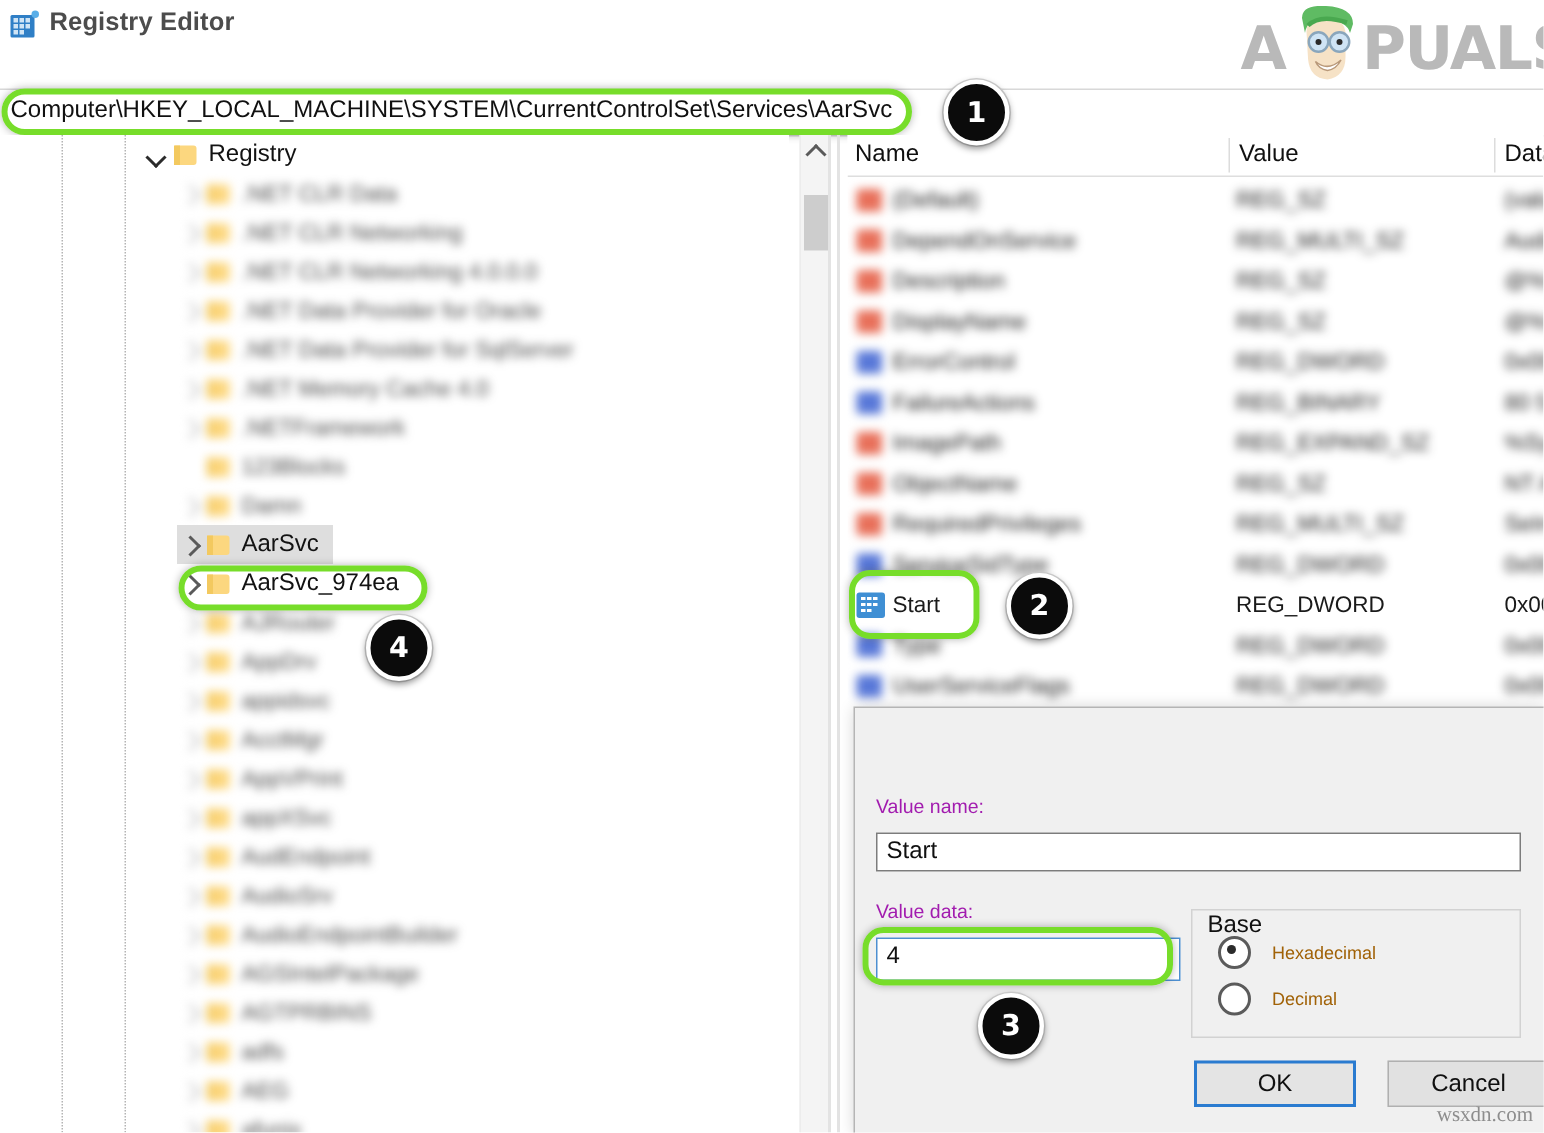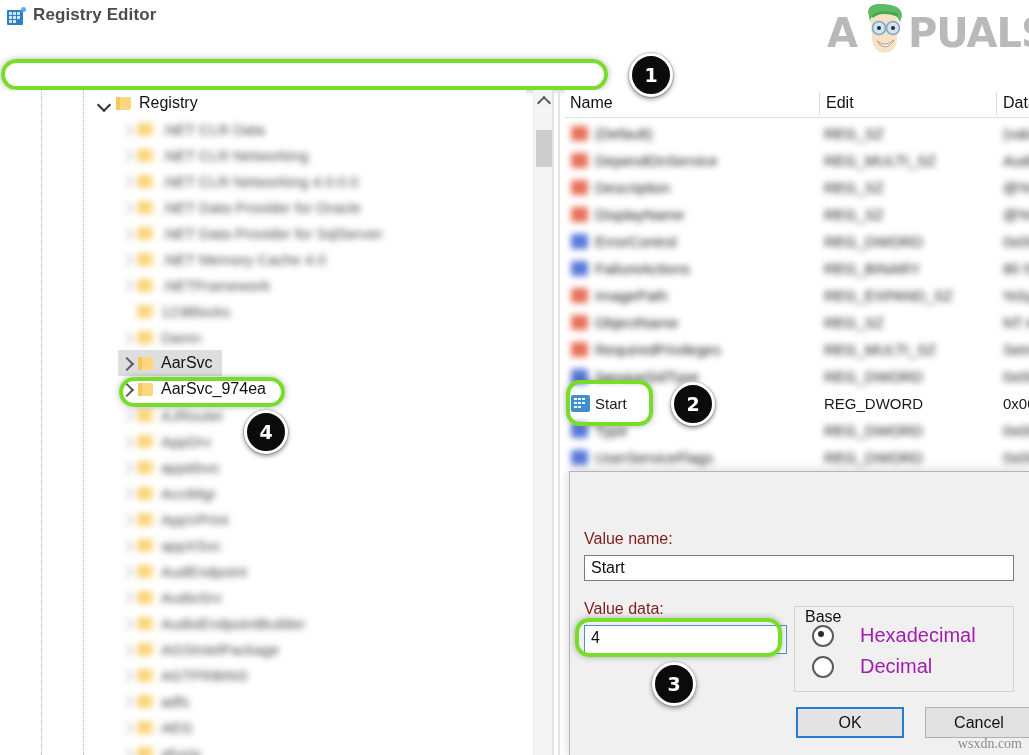--- a/index.html
+++ b/index.html
@@ -86,31 +86,31 @@
 
   
   .dialog{position:absolute;left:569px;top:471px;width:460px;height:284px;background:#f0f0f0;
           border:1px solid #b5b5b5;box-shadow:0 0 10px rgba(0,0,0,.18);}
   .dlg-title-bar{position:absolute;left:0;top:0;width:458px;height:47px;background:#fff;}
   .dlg-title{position:absolute;left:14px;top:13px;font-size:17px;color:#1b1b1b;}
   .dlg-close{position:absolute;right:10px;top:10px;width:32px;height:26px;}
   .dlg-close::before,.dlg-close::after{content:"";position:absolute;left:7px;top:12px;width:18px;height:1.6px;background:#262626;}
   .dlg-close::before{transform:rotate(45deg);}
   .dlg-close::after{transform:rotate(-45deg);}
-  .dlg-lbl{position:absolute;font-size:16px;color:#7f1d1d;}
+  .dlg-lbl{position:absolute;font-size:13px;color:#a21caf;}
   .dlg-input{position:absolute;background:#fff;border:1px solid #7c7c7c;box-sizing:border-box;
              font-size:16px;color:#101010;padding:3px 6px;}
   .dlg-input.focus{border:1px solid #4d8fd1;}
   .groupbox{position:absolute;border:1px solid #d2d2d2;box-sizing:border-box;}
   .gb-title{position:absolute;background:#f0f0f0;font-size:16px;color:#101010;padding:0 4px;}
   .radio{position:absolute;display:flex;align-items:center;}
   .radio .rc{width:18px;height:18px;border:2px solid #5b5b5b;border-radius:50%;background:#fff;
              position:relative;flex:0 0 18px;}
   .radio.on .rc::after{content:"";position:absolute;left:4px;top:4px;width:6px;height:6px;border-radius:50%;background:#2b2b2b;}
-  .radio span{margin-left:26px;font-size:20px;color:#a21caf;}
+  .radio span{margin-left:14px;font-size:12px;color:#a16207;}
   .btn{position:absolute;width:108px;height:31px;background:#e1e1e1;border:1px solid #b0b0b0;
        box-sizing:border-box;font-size:16px;color:#101010;display:flex;align-items:center;justify-content:center;}
   .btn.primary{border:2px solid #2a7bd0;background:#e4e4e4;}
   .watermark{position:absolute;right:8px;bottom:4px;font-size:14px;color:#8d8d8d;font-family:"Liberation Serif",serif;}
 
   
   .badge{position:absolute;width:38px;height:38px;border-radius:50%;background:#0b0b0b;
          border:3px solid #fff;box-shadow:0 2px 5px rgba(0,0,0,.45),0 0 0 1px #d6d6d6;
          color:#fff;font-size:19px;font-weight:bold;display:flex;align-items:center;justify-content:center;
          font-family:"DejaVu Sans",sans-serif;}
@@ -147,20 +147,23 @@
       <circle cx="35" cy="24" r="6.5" fill="#cfe4f5" stroke="#8aa6bc" stroke-width="1.6"></circle>
       <line x1="27.5" y1="24" x2="28.5" y2="24" stroke="#8aa6bc" stroke-width="1.6"></line>
       <circle cx="21" cy="24" r="2" fill="#2b2b2b"></circle>
       <circle cx="35" cy="24" r="2" fill="#2b2b2b"></circle>
       <path d="M19 37 Q27 44 36 36 Q33 42 27 43 Q21 42 19 37 Z" fill="#ffffff" stroke="#b9997a" stroke-width="1"></path>
       <path d="M14 13 Q22 5 40 11" fill="none" stroke="#49a84f" stroke-width="3"></path>
     </svg>
   </div>
 
 
+  <div class="addrbar">
+    <div class="addr-text">Computer\HKEY_LOCAL_MACHINE\SYSTEM\CurrentControlSet\Services\AarSvc</div>
+  </div>
   <div class="ring" style="left:1px;top:59px;width:607px;height:31px;border-radius:16px;"></div>
 
   <div class="pane-left">
     <div class="tree-guide" style="left:41px;"></div>
     <div class="tree-guide" style="left:83px;"></div>
 
     <div class="tnode" style="left:96px;top:0px;">
       <div class="twist open"></div>
       <div class="folder"></div>
       <div class="tlabel">Registry</div>
@@ -306,21 +309,21 @@
   <div class="tree-sb">
     <div class="up"></div>
     <div class="thumb"></div>
   </div>
   <div class="split"></div>
   <div class="split-b"></div>
 
   <div class="pane-right">
     <div class="colhdr">
       <div class="c" style="left:5px;">Name</div>
-      <div class="c" style="left:261px;">Edit</div>
+      <div class="c" style="left:261px;">Value</div>
       <div class="c" style="left:438px;">Data</div>
       <div class="colsep" style="left:254px;"></div>
       <div class="colsep" style="left:431px;"></div>
     </div>
 
     <div class="blurred">
       <div class="vrow" style="top:30px;">
           <div class="vicon sz"></div>
           <div class="vname">(Default)</div>
           <div class="vtype">REG_SZ</div>

